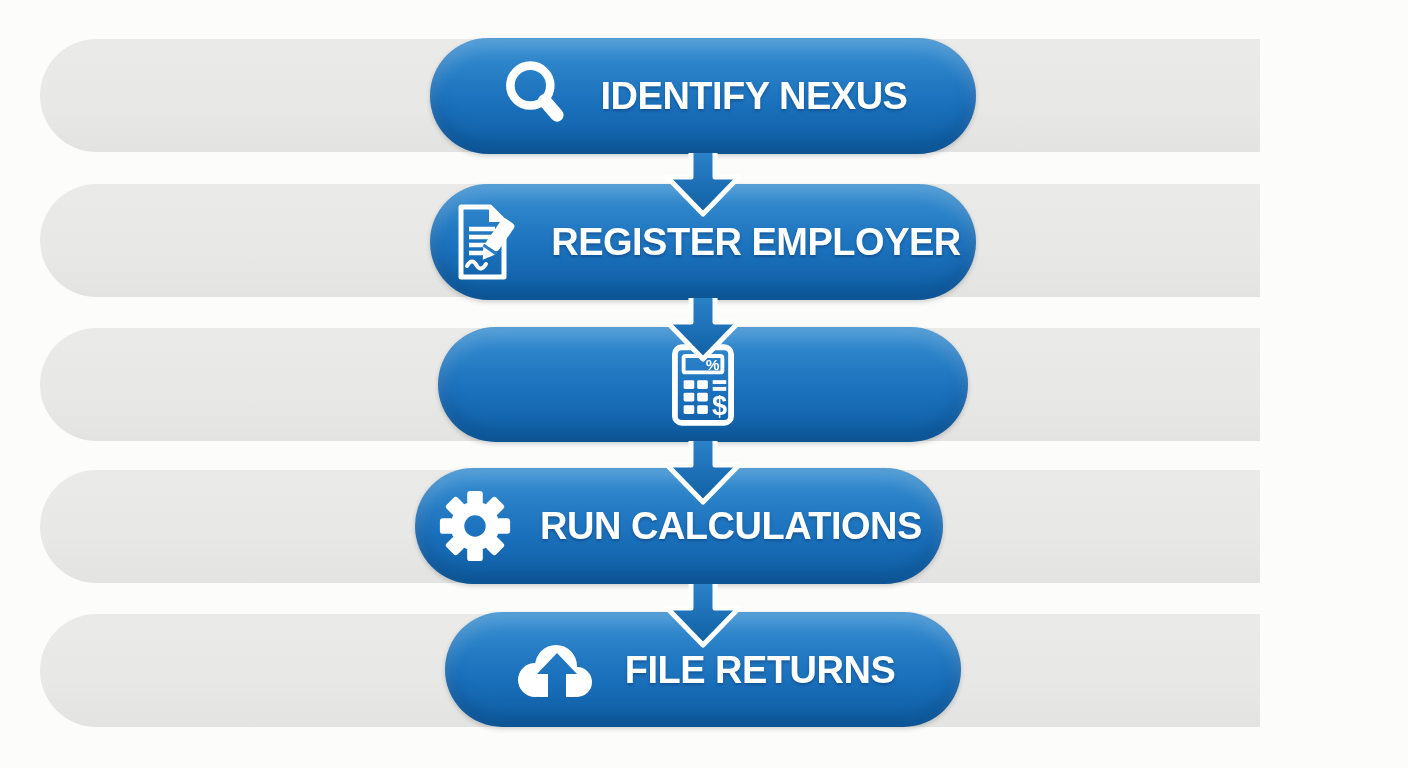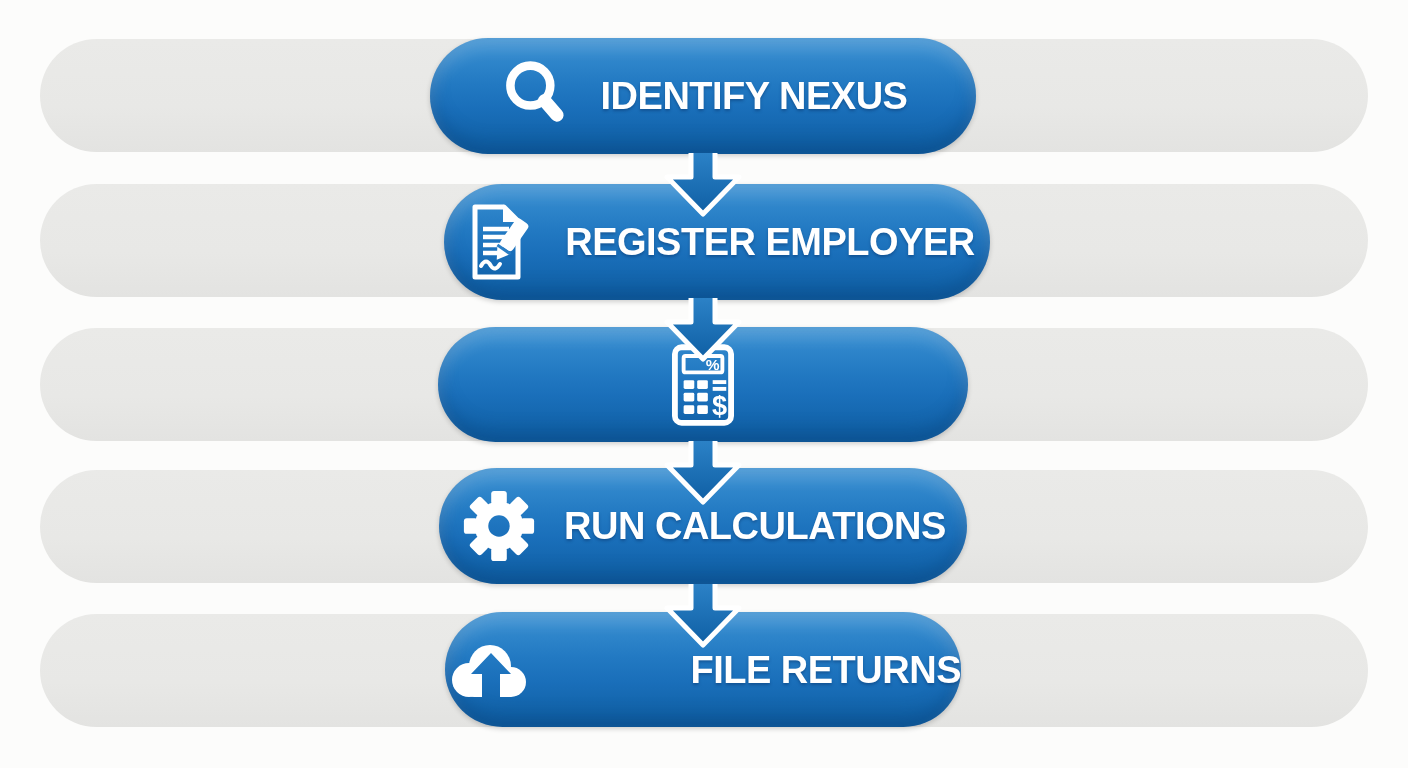--- a/index.html
+++ b/index.html
@@ -1,31 +1,31 @@
 <!DOCTYPE html>
 <html><head>
 <meta charset="utf-8">
 <style>
   html,body{margin:0;padding:0;background:#fcfcfb;}
-  .stage{position:relative;width:1408px;height:768px;overflow:hidden;
-         font-family:"Liberation Sans",sans-serif;background:#fcfcfb;}
+  .stage{position:relative;width:1232px;height:768px;overflow:hidden;
+         font-family:"Liberation Sans",sans-serif;background:#fcfcfb;padding-left:28px;}
   .track{position:absolute;left:40px;width:1328px;height:113px;border-radius:57px;
          background:linear-gradient(180deg,#eaeae8 0%,#e8e8e6 60%,#e3e3e1 100%);}
   .t1{top:39px}.t2{top:184px}.t3{top:328px}.t4{top:470px}.t5{top:614px}
   .pill{position:absolute;height:116px;border-radius:58px;z-index:2;
         display:flex;align-items:center;justify-content:center;gap:26px;
         background:linear-gradient(180deg,#3a91d3 0%,#2279c2 40%,#1a6fba 60%,#1162a8 90%,#0f5ea3 100%);
         box-shadow:inset 0 10px 16px rgba(255,255,255,0.18),
                    inset 0 -10px 18px rgba(6,58,112,0.35),
                    0 2px 5px rgba(0,0,0,0.18);}
   .p1{top:38px;left:430px;width:546px;}
-  .p2{top:184px;left:444px;width:546px;}
+  .p2{top:184px;left:430px;width:546px;}
   .p3{top:327px;left:438px;width:530px;height:115px;}
-  .p4{top:468px;left:439px;width:528px;}
-  .p5{top:612px;left:445px;width:516px;height:115px;justify-content:space-between;}
+  .p4{top:468px;left:415px;width:528px;}
+  .p5{top:612px;left:445px;width:516px;height:115px;}
   .label{color:#ffffff;font-weight:700;font-size:38px;line-height:1;
          letter-spacing:-0.5px;white-space:nowrap;
          text-shadow:0 2px 3px rgba(8,52,105,0.45);}
   .icon{display:flex;align-items:center;justify-content:center;flex:0 0 auto;}
   .arrow{position:absolute;left:663px;width:80px;height:66px;z-index:3;}
   .a1{top:153px}.a2{top:298px}.a3{top:441px}.a4{top:584px}
   .defs-holder{position:absolute;width:0;height:0;overflow:hidden;}
 </style>
 </head>
 <body>

